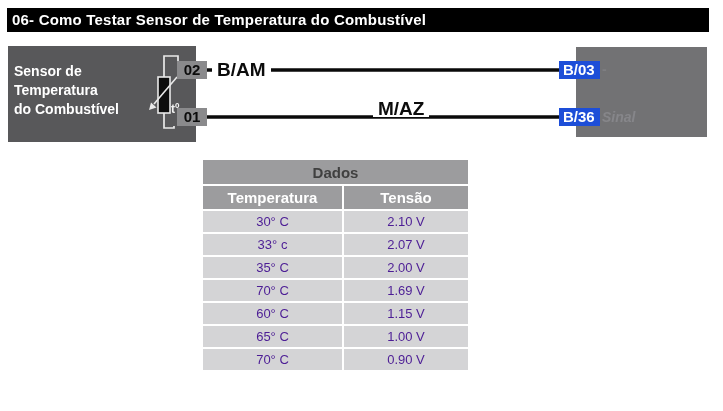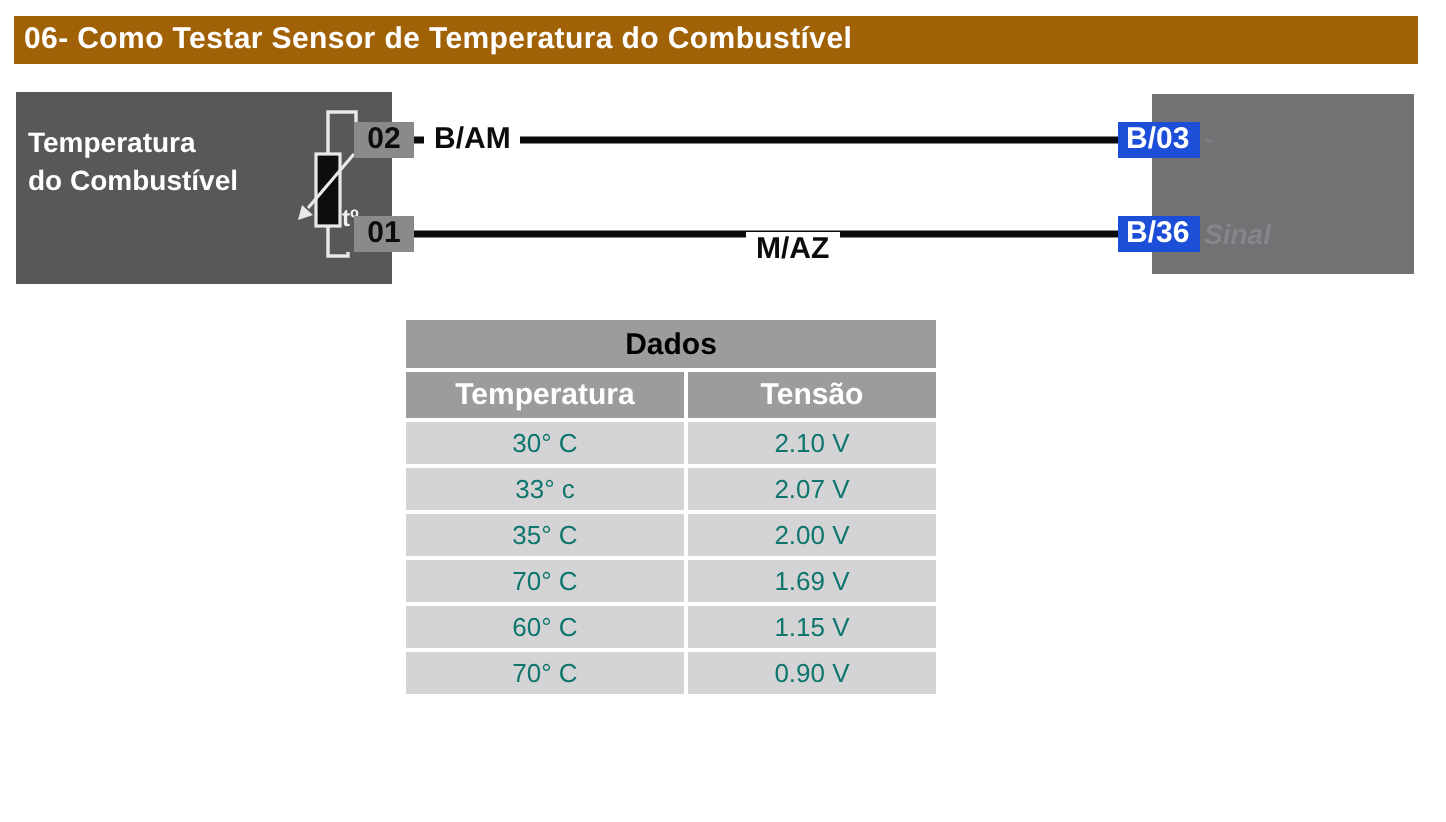--- a/index.html
+++ b/index.html
@@ -9,21 +9,21 @@
     width: 723px;
     height: 411px;
     background: #ffffff;
     overflow: hidden;
   }
   
   .title-bar {
     position: absolute;
     left: 7px; top: 8px;
     width: 702px; height: 24px;
-    background: #a16207;
+    background: #000000;
     color: #ffffff;
     font-size: 15px;
     font-weight: bold;
     line-height: 24px;
     padding-left: 5px;
     box-sizing: border-box;
     letter-spacing: 0.2px;
   }
   
   .sensor-box {
@@ -84,28 +84,28 @@
     box-sizing: border-box;
     z-index: 3;
   }
   .terminal-tab.t-b03 { left: 559px; top: 61px; }
   .terminal-tab.t-b36 { left: 559px; top: 108px; }
   
   .wire-label {
     position: absolute;
     background: #ffffff;
     color: #0c0c0c;
-    font-size: 15px;
+    font-size: 19px;
     font-weight: bold;
     line-height: 17px;
     padding: 0 5px;
     z-index: 4;
   }
   .wire-label.l-bam { left: 212px; top: 61px; }
-  .wire-label.l-maz { left: 373px; top: 116px; }
+  .wire-label.l-maz { left: 373px; top: 100px; }
   
   .signal-note {
     position: absolute;
     left: 602px; top: 109px;
     color: #86868a;
     font-size: 14px;
     font-weight: bold;
     font-style: italic;
     line-height: 17px;
     z-index: 3;
@@ -124,52 +124,53 @@
     position: absolute;
     left: 201px; top: 158px;
     border-collapse: separate;
     border-spacing: 2px;
     z-index: 1;
   }
   .data-table th.t-title {
     width: 261px;
     height: 22px;
     background: #9c9c9e;
-    color: #000000;
+    color: #404040;
     font-size: 15px;
     font-weight: bold;
     text-align: center;
   }
   .data-table th.t-col {
     height: 21px;
     background: #9c9c9e;
     color: #ffffff;
     font-size: 15px;
     font-weight: bold;
     text-align: center;
   }
   .data-table th.t-col.c0 { width: 137px; }
   .data-table th.t-col.c1 { width: 122px; }
   .data-table td {
     height: 19px;
     background: #d4d4d6;
-    color: #0f766e;
+    color: #4c1d95;
     font-size: 13px;
     text-align: center;
   }
 </style>
 </head>
 <body>
 
 <div class="canvas">
 
   <div class="title-bar">06- Como Testar Sensor de Temperatura do Combustível</div>
 
   <div class="sensor-box">
     <div class="sensor-label">
+      <div>Sensor de</div>
       <div>Temperatura</div>
       <div>do Combustível</div>
     </div>
   </div>
 
   <div class="ecu-box"></div>
 
   <svg class="wiring-svg" viewBox="0 0 723 160">
     <g>
       <line x1="203" y1="70" x2="562" y2="70" stroke="#0a0a0a" stroke-width="3.5"></line>
@@ -224,19 +225,23 @@
         </tr>
         <tr>
           <td>70° C</td>
           <td>1.69 V</td>
         </tr>
         <tr>
           <td>60° C</td>
           <td>1.15 V</td>
         </tr>
         <tr>
+          <td>65° C</td>
+          <td>1.00 V</td>
+        </tr>
+        <tr>
           <td>70° C</td>
           <td>0.90 V</td>
         </tr>
       </tbody>
   </table>
 
 </div>
 
 </body></html>

